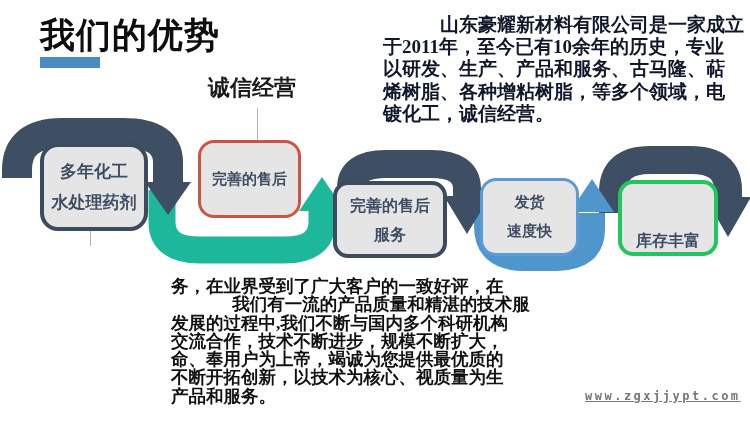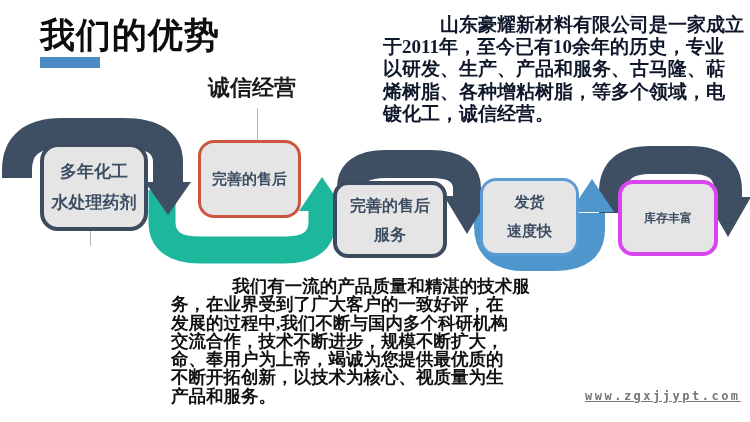--- a/index.html
+++ b/index.html
@@ -25,21 +25,21 @@
   .fbox{
     position:absolute;background:#e5e5e5;z-index:3;
     display:flex;flex-direction:column;justify-content:center;align-items:center;
     font-weight:bold;color:#3d4e63;text-align:center;
   }
   .fbox .ln{white-space:nowrap;}
   #box1{left:40px;top:143px;width:100px;height:80px;border:4px solid #3c4b5e;border-radius:18px;font-size:17px;line-height:31px;}
   #box2{left:198px;top:140px;width:97px;height:72px;border:3px solid #cb5540;border-radius:16px;font-size:15px;line-height:27px;}
   #box3{left:333px;top:181px;width:106px;height:69px;border:4px solid #3c4b5e;border-radius:15px;font-size:16px;line-height:29px;}
   #box4{left:480px;top:178px;width:93px;height:72px;border:3px solid #5b9bd5;border-radius:16px;font-size:15px;line-height:29px;}
-  #box5{left:618px;top:180px;width:92px;height:68px;border:4px solid #d946ef;border-radius:15px;font-size:12px;}
+  #box5{left:618px;top:180px;width:92px;height:68px;border:4px solid #22c55e;border-radius:15px;font-size:16px;justify-content:flex-end;}
   #watermark{
     left:585px;top:389px;z-index:4;color:#777;font-weight:bold;
     font-family:"DejaVu Sans Mono","Liberation Mono",monospace;
     font-size:12px;letter-spacing:2.5px;text-decoration:underline;
   }
 </style>
 </head>
 <body>
 
 <div id="slide">
@@ -100,22 +100,22 @@
   </div>
   <div id="box4" class="fbox">
     <div class="ln">发货</div>
     <div class="ln">速度快</div>
   </div>
   <div id="box5" class="fbox">
     <div class="ln">库存丰富</div>
   </div>
 
   <div id="outro" class="abs">
+    <div class="line">务，在业界受到了广大客户的一致好评，在</div>
     <div class="line first">我们有一流的产品质量和精湛的技术服</div>
-    <div class="line">务，在业界受到了广大客户的一致好评，在</div>
     <div class="line">发展的过程中,我们不断与国内多个科研机构</div>
     <div class="line">交流合作，技术不断进步，规模不断扩大，</div>
     <div class="line">命、奉用户为上帝，竭诚为您提供最优质的</div>
     <div class="line">不断开拓创新，以技术为核心、视质量为生</div>
     <div class="line">产品和服务。</div>
   </div>
 
   <div id="watermark" class="abs">www.zgxjjypt.com</div>
 
 </div>

